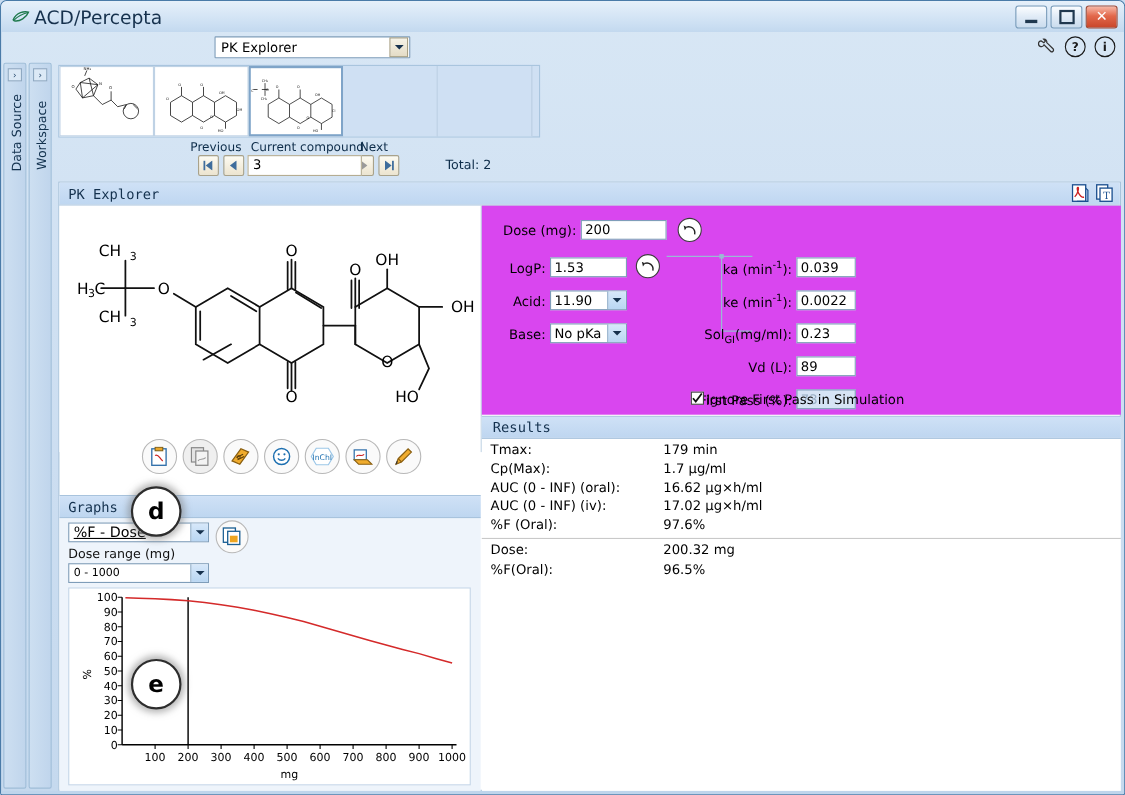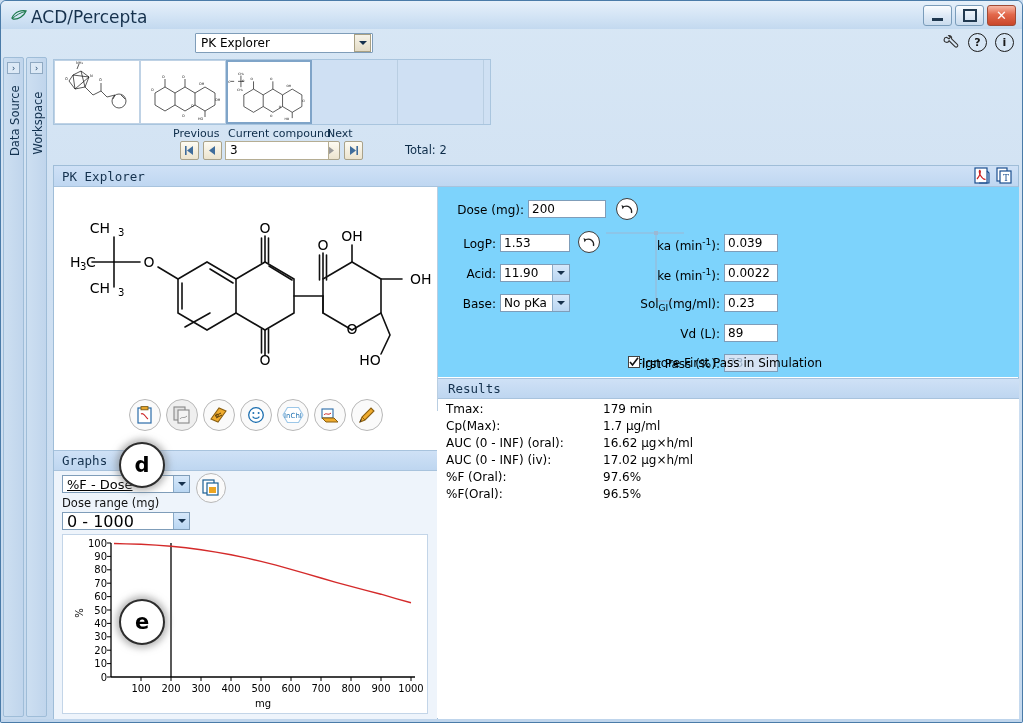--- a/index.html
+++ b/index.html
@@ -151,33 +151,33 @@
   .gsel .cval{flex:1;padding-left:4px;font-size:13px;text-decoration:underline;}
   .gsel .carrow{
     width:15px;height:16px;background:linear-gradient(to bottom,#d7e8fa,#b9d6f2);
     border-left:1px solid #8aaac7;display:flex;align-items:center;justify-content:center;
   }
   .grlbl{position:absolute;left:8px;top:45px;font-size:11.5px;color:#111;}
   .gsel2{
     position:absolute;left:8px;top:61px;width:128px;height:18px;box-sizing:border-box;
     border:1px solid #7f9db9;background:#fff;display:flex;align-items:center;
   }
-  .gsel2 .cval{flex:1;padding-left:4px;font-size:16px;}
+  .gsel2 .cval{flex:1;padding-left:4px;font-size:10px;}
   .gsel2 .carrow{
     width:15px;height:16px;background:linear-gradient(to bottom,#d7e8fa,#b9d6f2);
     border-left:1px solid #8aaac7;display:flex;align-items:center;justify-content:center;
   }
   .chartarea{
     position:absolute;left:8px;top:83px;width:366px;height:180px;background:#fff;
     border:1px solid #c3d5e8;box-sizing:border-box;overflow:hidden;
   }
   .chartarea svg{position:absolute;left:0;top:0;}
   
   .params{
-    position:absolute;left:384px;top:21px;width:581px;height:190px;background:#7dd3fc;
+    position:absolute;left:384px;top:21px;width:581px;height:190px;background:#d946ef;
   }
   .plbl{position:absolute;text-align:right;font-size:12px;color:#000;white-space:nowrap;}
   .pinput{
     position:absolute;height:18px;box-sizing:border-box;border:1px solid #7f9db9;
     background:#fff;font-size:12px;padding:1px 0 0 3px;color:#000;
   }
   .pinput.dis{background:#d6e4f5;color:#9bb0c6;}
   .pdrop{
     position:absolute;height:18px;box-sizing:border-box;border:1px solid #7f9db9;
     background:#fff;display:flex;align-items:center;
@@ -668,20 +668,24 @@
             <span class="rv">16.62 µg×h/ml</span>
           </div>
         <div class="rrow">
             <span class="rk">AUC (0 - INF) (iv):</span>
             <span class="rv">17.02 µg×h/ml</span>
           </div>
         <div class="rrow">
             <span class="rk">%F (Oral):</span>
             <span class="rv">97.6%</span>
           </div>
+        <div class="rrow rsep" style="height:19px;">
+            <span class="rk" style="top:3px;">Dose:</span>
+            <span class="rv" style="top:3px;">200.32 mg</span>
+          </div>
         <div class="rrow">
             <span class="rk">%F(Oral):</span>
             <span class="rv">96.5%</span>
           </div>
       </div>
     </div>
   </div>
 
   <div class="callout" style="left:118px;top:441px;">d</div>
   <div class="callout" style="left:118px;top:598px;">e</div>

